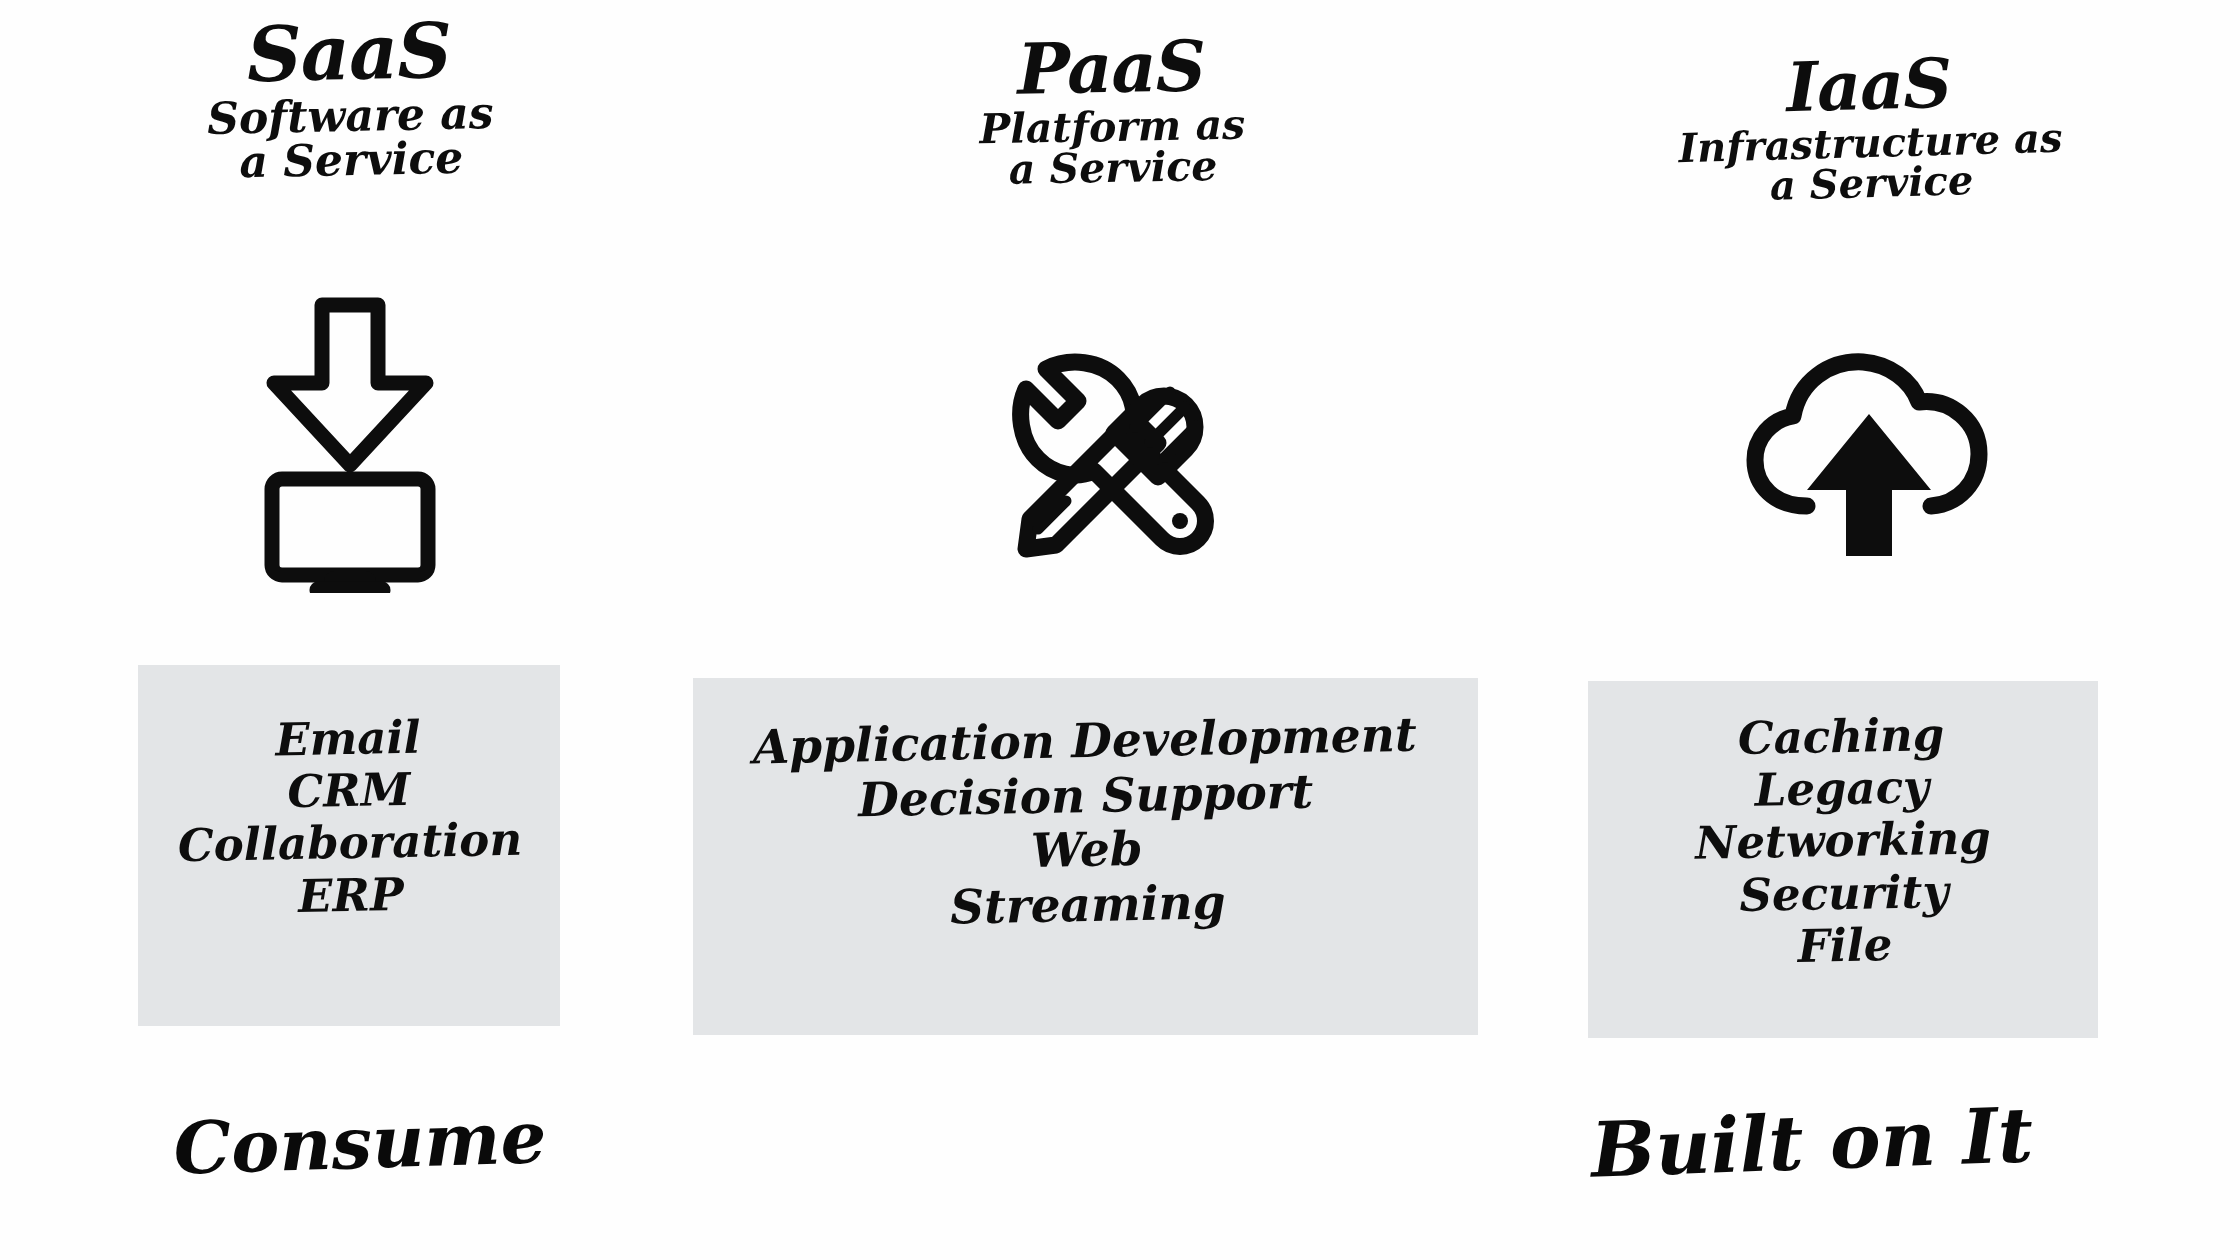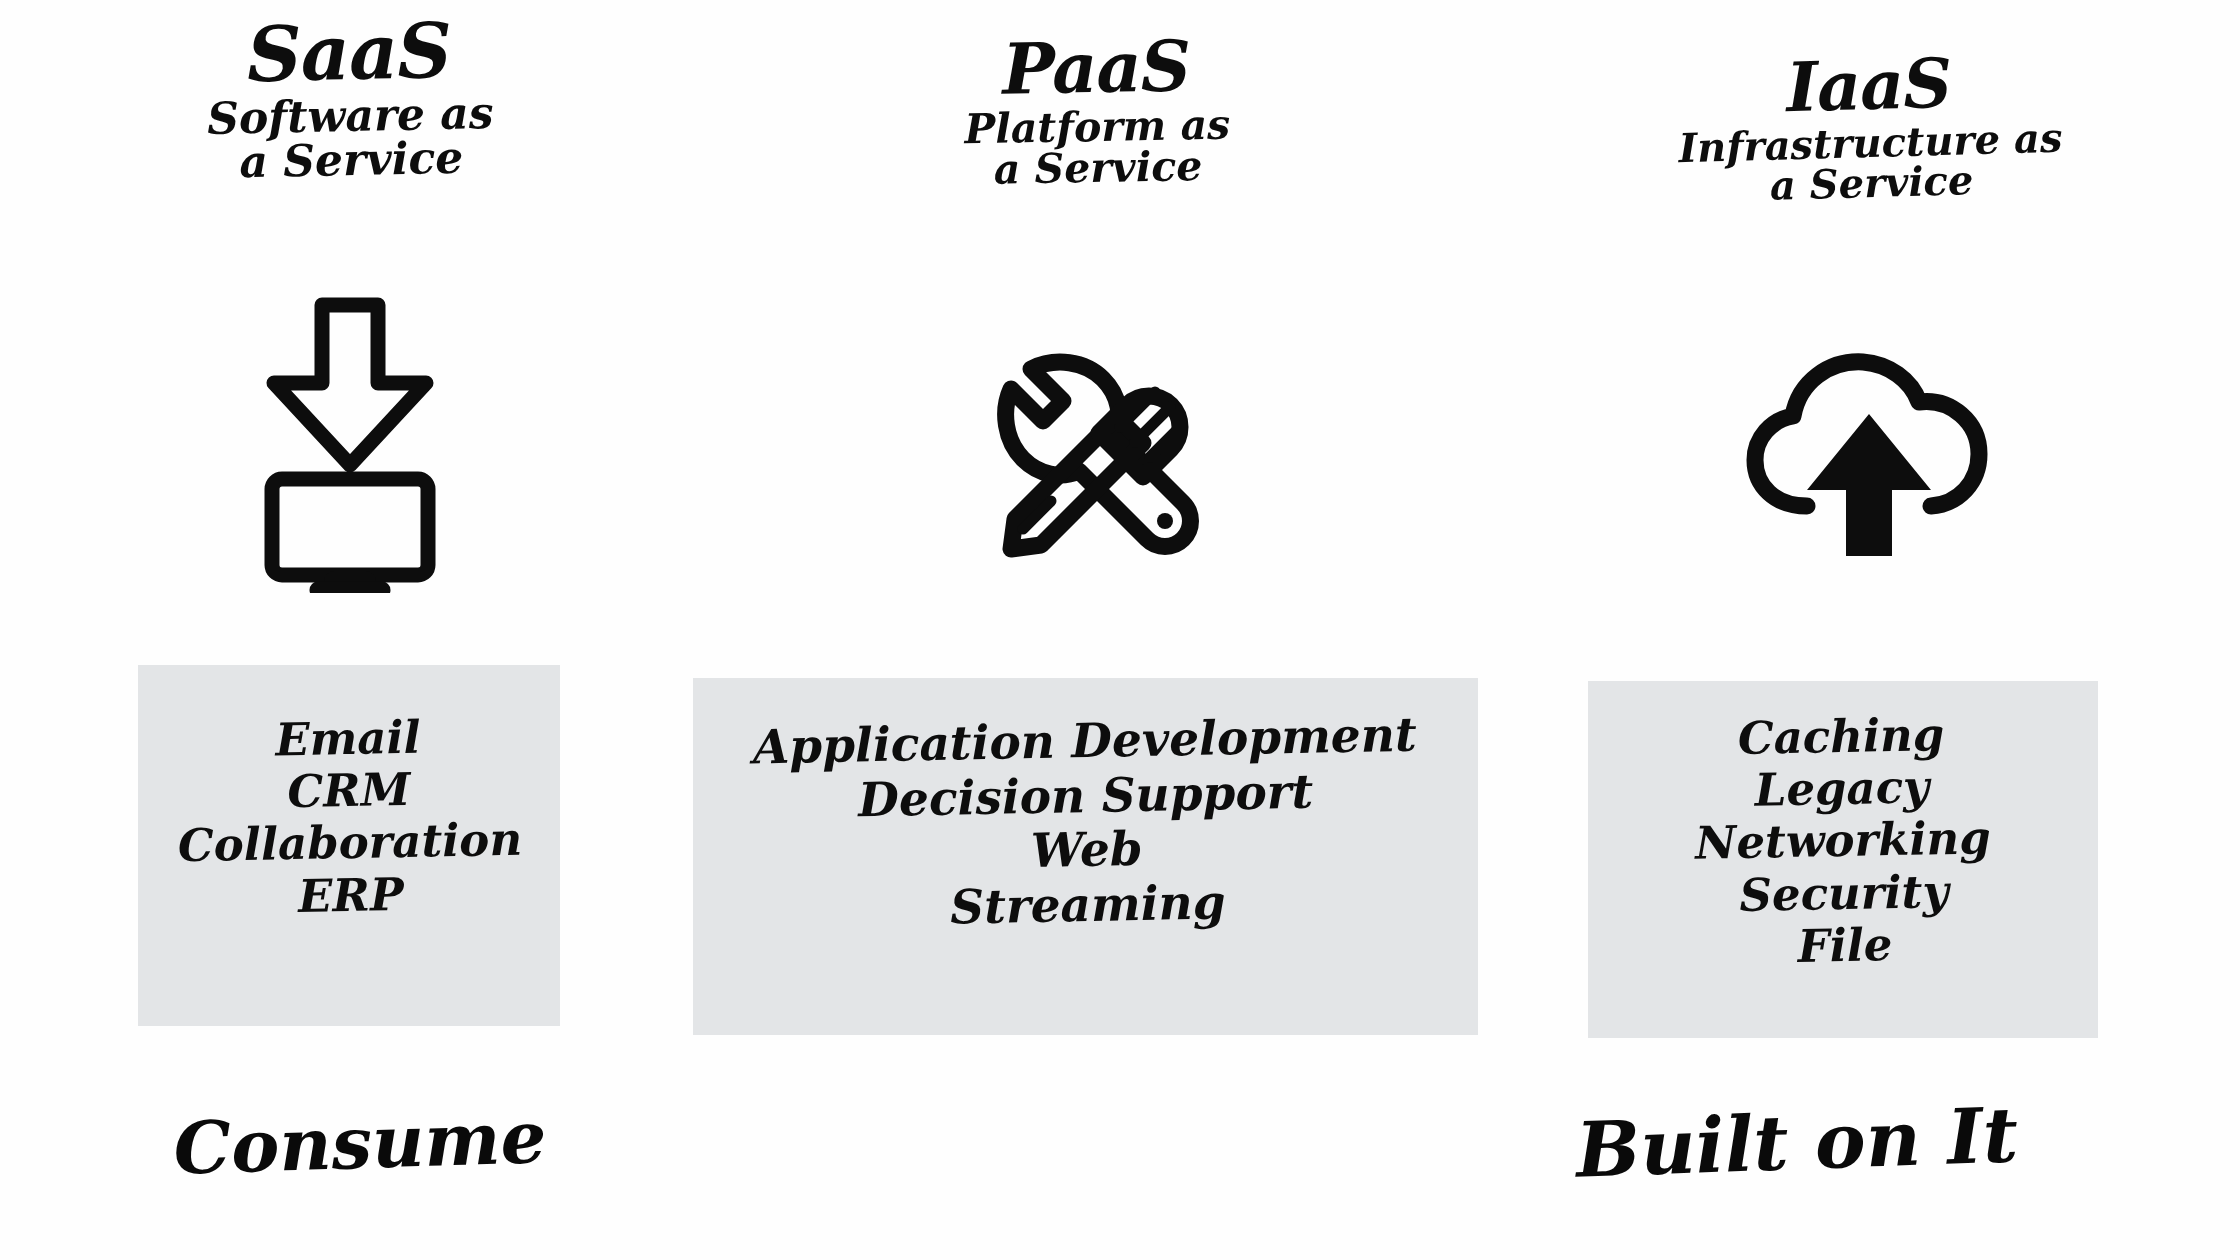--- a/index.html
+++ b/index.html
@@ -22,21 +22,21 @@
     background: #fefefe;
   }
 
   
   .column {
     position: absolute;
     top: 0;
     height: 1260px;
   }
   .col-saas { left: 0px;    width: 700px; }
-  .col-paas { left: 697px;  width: 800px; }
+  .col-paas { left: 712px;  width: 800px; }
   .col-iaas { left: 1500px; width: 740px; }
 
   
   .header-block {
     position: absolute;
     top: 18px;
     left: 0;
     width: 100%;
     text-align: center;
     transform: rotate(-1.2deg);

